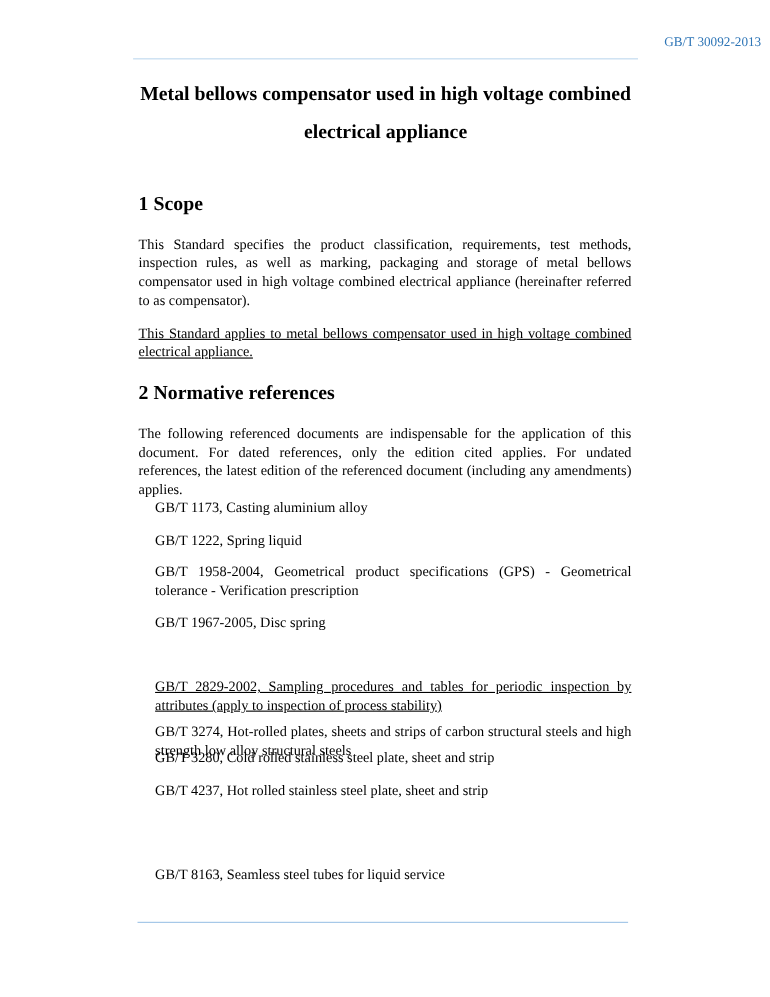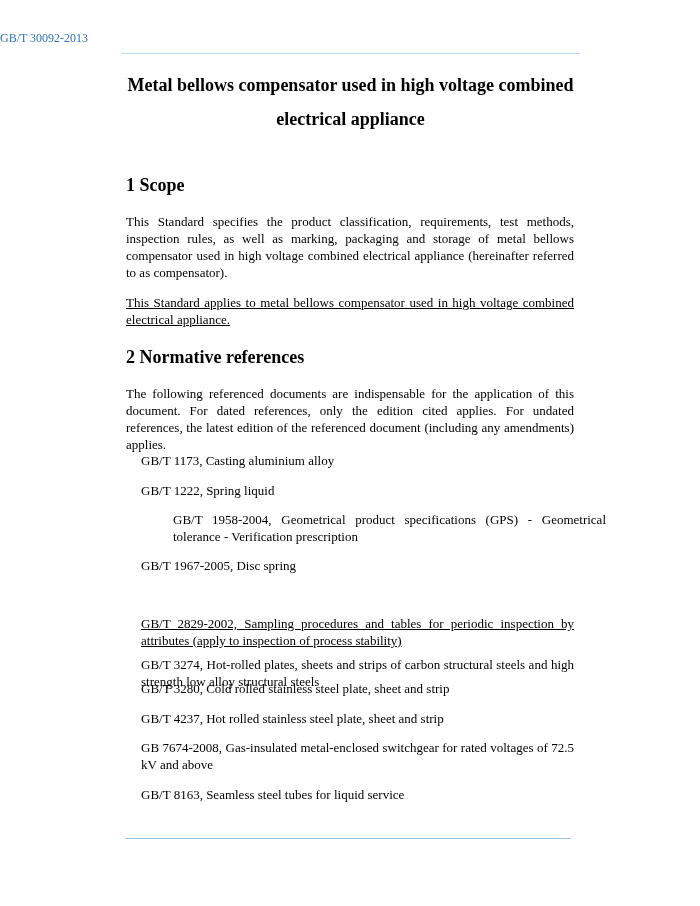--- a/index.html
+++ b/index.html
@@ -19,21 +19,21 @@
       position: absolute;
       left: 0; top: 0;
       width: 700px;
       height: 906px;
     }
     .header-code {
       position: absolute;
       top: 31px;
       left: 0;
       width: 692px;
-      text-align: left;
+      text-align: right;
       font-size: 12px;
       color: #2E75B6;
     }
     .header-rule {
       position: absolute;
       top: 53px;
       left: 121px;
       width: 459px;
       height: 1px;
       background: #BDD7EE;
@@ -114,24 +114,23 @@
 
   <div class="para" style="top:213px;">This Standard specifies the product classification, requirements, test methods, inspection rules, as well as marking, packaging and storage of metal bellows compensator used in high voltage combined electrical appliance (hereinafter referred to as compensator).</div>
   <div class="para" style="top:294px;text-decoration:underline;">This Standard applies to metal bellows compensator used in high voltage combined electrical appliance.</div>
 
   <div class="h1" style="top:347px;">2 Normative references</div>
 
   <div class="para" style="top:385px;">The following referenced documents are indispensable for the application of this document. For dated references, only the edition cited applies. For undated references, the latest edition of the referenced document (including any amendments) applies.</div>
 
   <div class="ref" style="top:452px;">GB/T 1173, Casting aluminium alloy</div>
   <div class="ref" style="top:482px;">GB/T 1222, Spring liquid</div>
-  <div class="ref" style="top:511px;margin-left:32px;">GB/T 1958-2004, Geometrical product specifications (GPS) - Geometrical tolerance - Verification prescription</div>
+  <div class="ref" style="top:511px;">GB/T 1958-2004, Geometrical product specifications (GPS) - Geometrical tolerance - Verification prescription</div>
   <div class="ref" style="top:557px;">GB/T 1967-2005, Disc spring</div>
   <div class="ref" style="top:615px;text-decoration:underline;">GB/T 2829-2002, Sampling procedures and tables for periodic inspection by attributes (apply to inspection of process stability)</div>
   <div class="ref" style="top:633px;margin-top:23px;">GB/T 3274, Hot-rolled plates, sheets and strips of carbon structural steels and high strength low alloy structural steels</div>
   <div class="ref" style="top:680px;">GB/T 3280, Cold rolled stainless steel plate, sheet and strip</div>
   <div class="ref" style="top:710px;">GB/T 4237, Hot rolled stainless steel plate, sheet and strip</div>
-  <div class="ref" style="top:739px;">GB 7674-2008, Gas-insulated metal-enclosed switchgear for rated voltages of 72.5 kV and above</div>
   <div class="ref" style="top:786px;">GB/T 8163, Seamless steel tubes for liquid service</div>
 
   <div class="footer-rule"></div>
 
 </div>
 
 </body></html>

